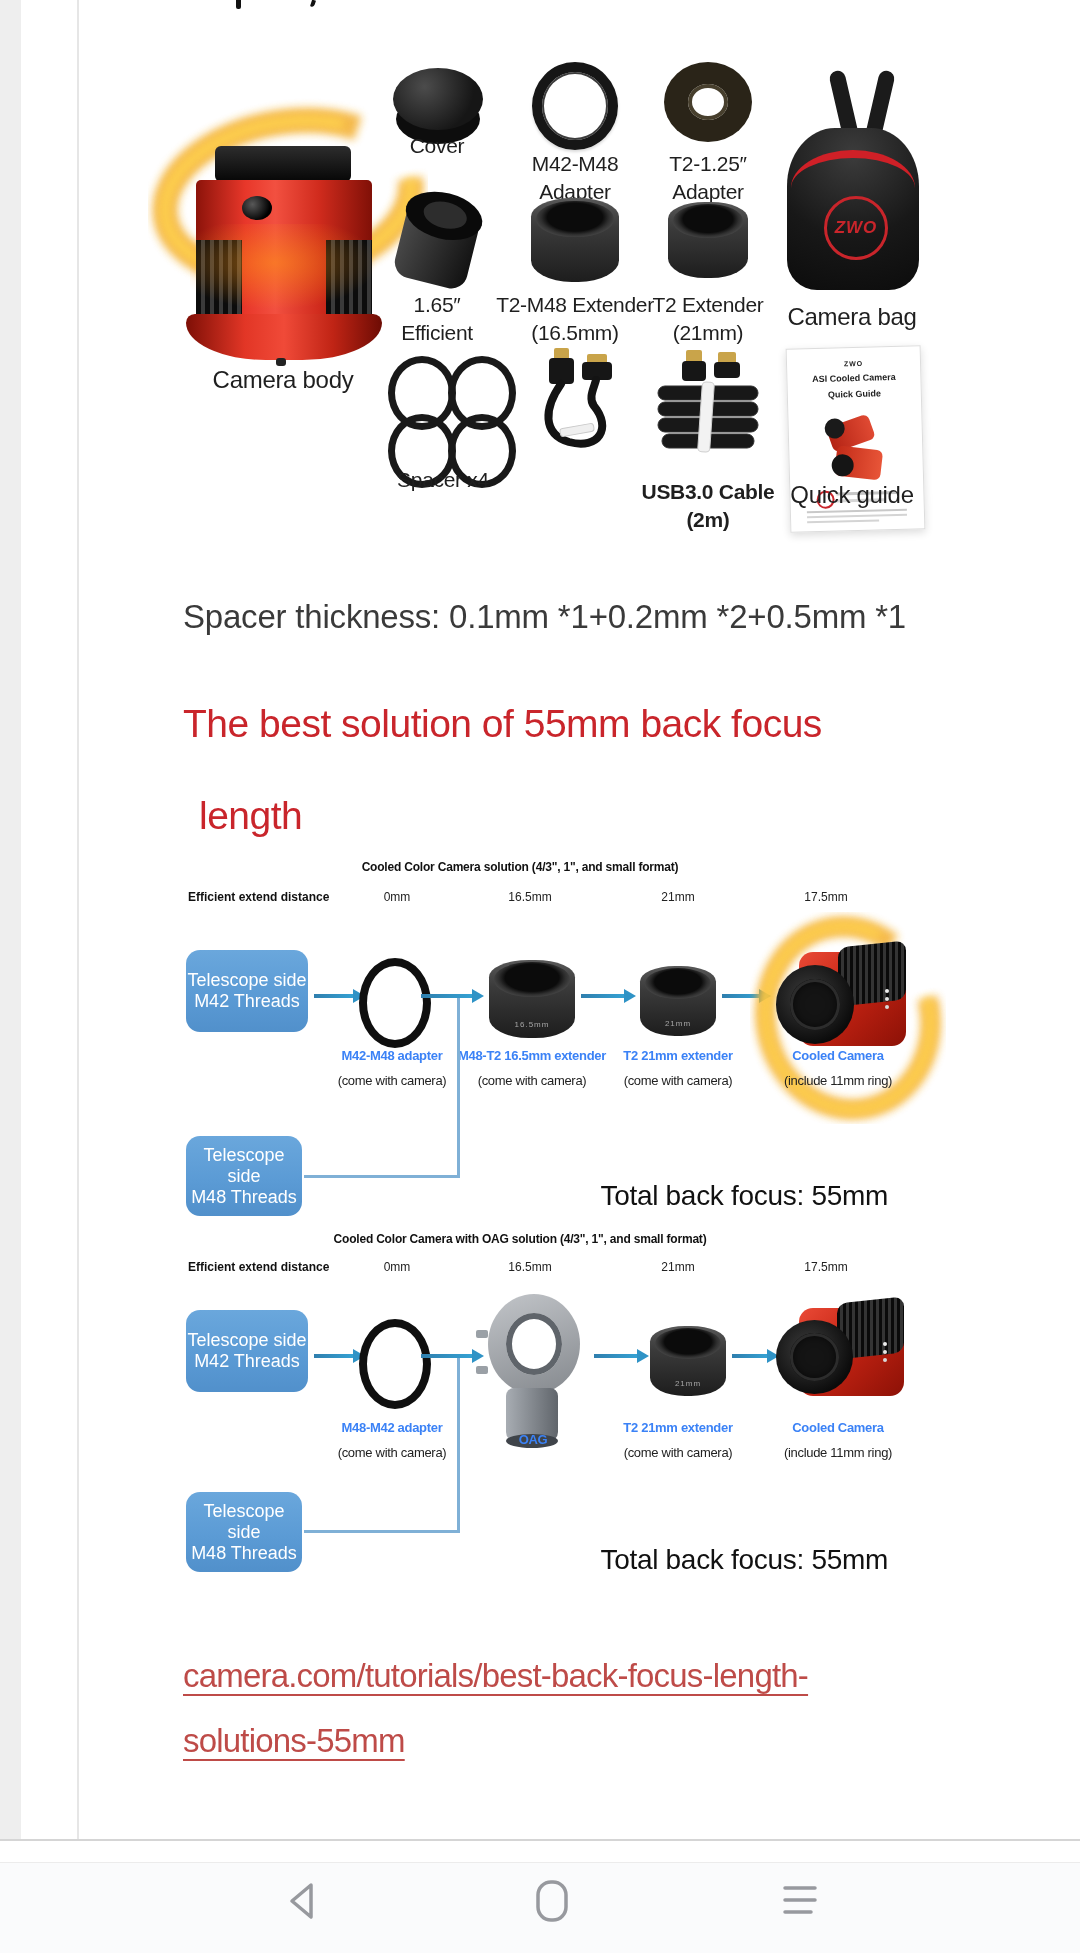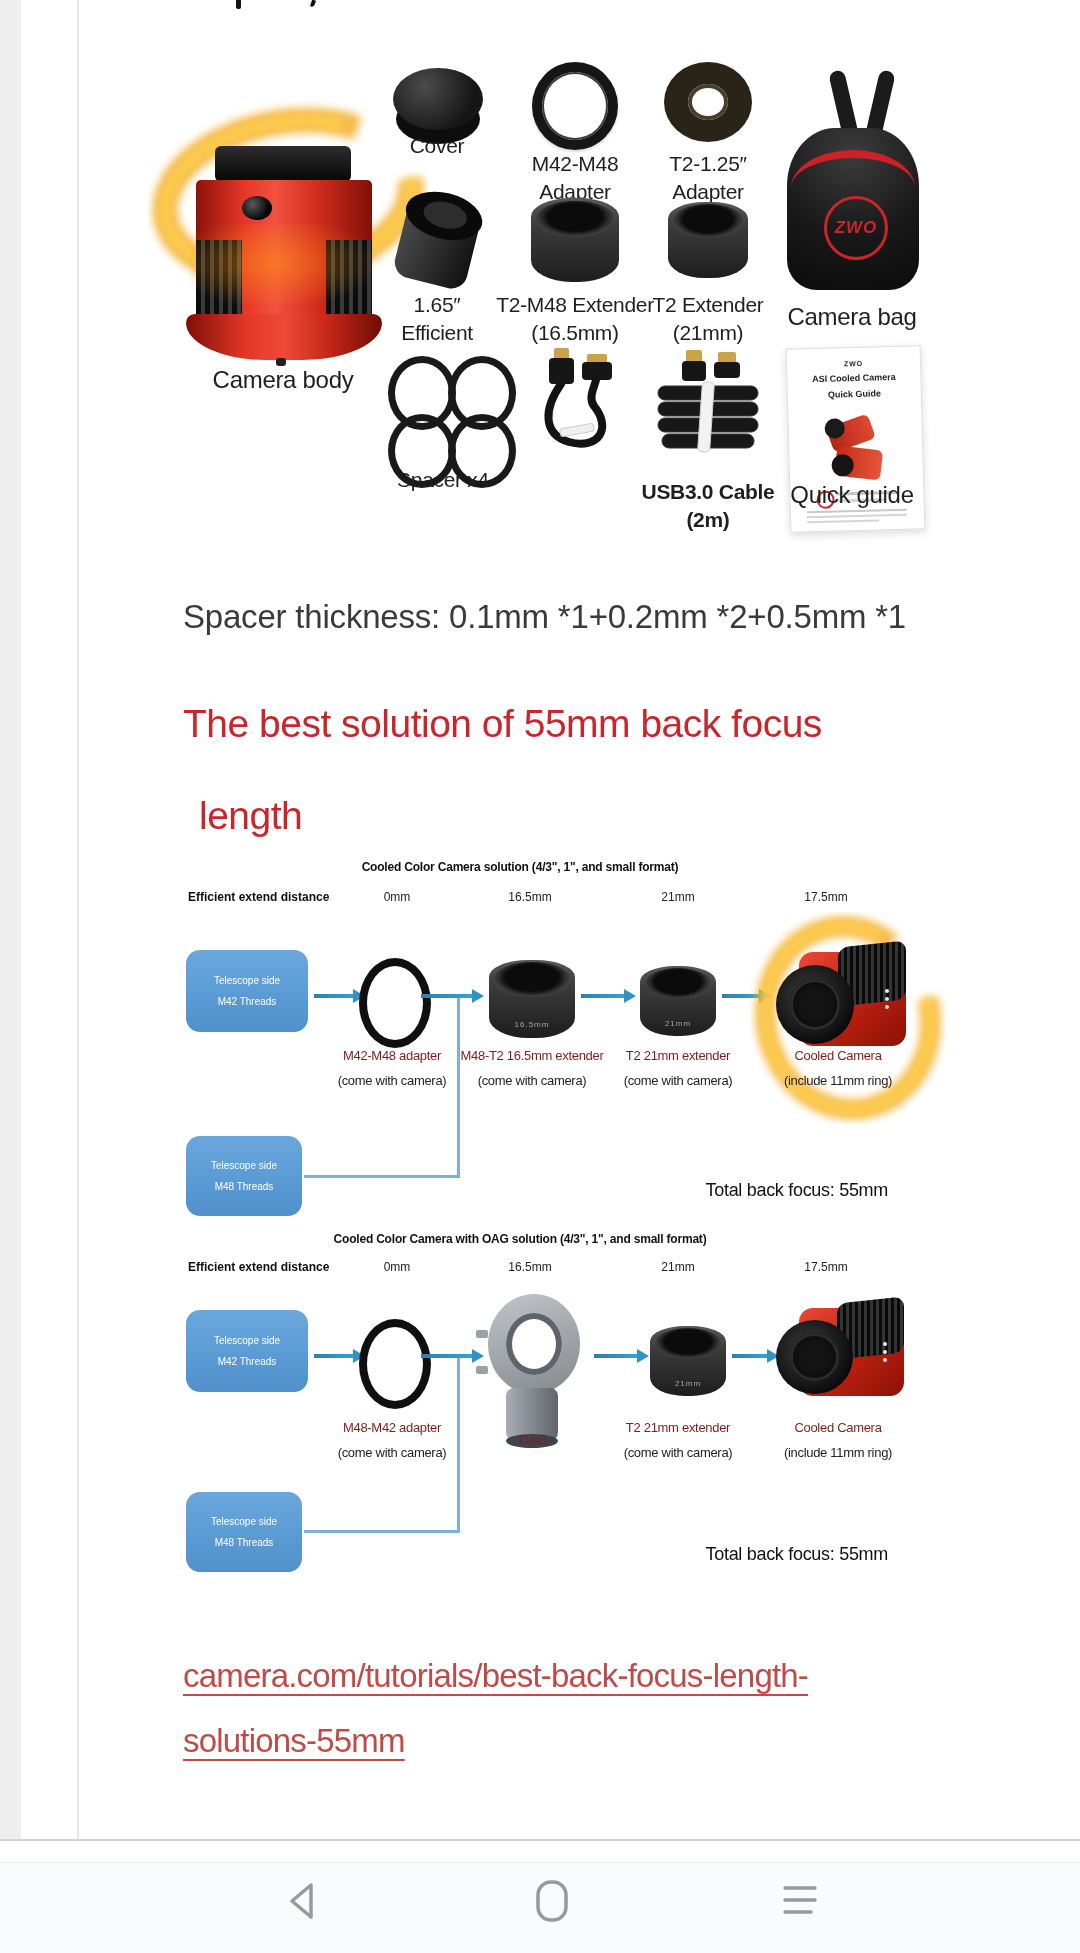--- a/index.html
+++ b/index.html
@@ -10,32 +10,32 @@
   
   .kit-label{position:absolute;width:220px;text-align:center;font-size:21px;line-height:28px;
              color:#1f1f1f;letter-spacing:-0.3px;}
   .kit-label span{display:block;}
   .note{position:absolute;font-size:33px;color:#3a3a3a;white-space:nowrap;letter-spacing:-0.2px;margin-top:21px;}
   .heading-line{position:absolute;font-size:39px;color:#c9252b;white-space:nowrap;letter-spacing:-0.5px;}
   .diag-title{position:absolute;left:180px;width:680px;text-align:center;font-size:12px;
               font-weight:bold;color:#111;letter-spacing:-0.2px;}
   .diag-rowlabel{position:absolute;font-size:12px;font-weight:bold;color:#111;}
   .diag-dist{position:absolute;width:120px;text-align:center;font-size:12px;color:#222;}
-  .step-name{position:absolute;width:200px;text-align:center;font-size:13px;font-weight:normal;
-             color:#7f1d1d;letter-spacing:-0.3px;}
+  .step-name{position:absolute;width:200px;text-align:center;font-size:13px;font-weight:bold;
+             color:#3b82f6;letter-spacing:-0.3px;}
   .step-sub{position:absolute;width:200px;text-align:center;font-size:13px;color:#222;letter-spacing:-0.3px;}
-  .total{position:absolute;width:390px;text-align:right;font-size:18px;color:#111;letter-spacing:-0.3px;}
+  .total{position:absolute;width:390px;text-align:right;font-size:28px;color:#111;letter-spacing:-0.3px;}
   .readmore-line{position:absolute;font-size:33px;white-space:nowrap;letter-spacing:-0.8px;color:#111;}
   .readmore-line b{font-weight:bold;color:#111;}
   .rlink{color:#be4b48;text-decoration:underline;text-decoration-thickness:2px;text-underline-offset:7px;cursor:pointer;}
 
   
   .bluebox{position:absolute;background:linear-gradient(180deg,#6aa7dc,#5b9bd5 55%,#5190cb);
            border-radius:14px;color:#fff;display:flex;flex-direction:column;align-items:center;
-           justify-content:center;font-size:10px;line-height:21px;text-align:center;}
+           justify-content:center;font-size:18px;line-height:21px;text-align:center;}
   .arr{position:absolute;height:4px;background:linear-gradient(90deg,#2f7fae,#35a2d4);}
   .arr::after{content:'';position:absolute;right:-11px;top:-5.5px;width:0;height:0;
               border-left:12px solid #2f93c6;border-top:7px solid transparent;border-bottom:7px solid transparent;}
   .cv{position:absolute;width:3px;background:#7fb0d6;}
   .ch{position:absolute;height:3px;background:#7fb0d6;}
   .dring{position:absolute;border:8px solid #0f0f0f;border-radius:50%;}
 
   
   .ringk{position:absolute;border:10px solid #161616;border-radius:50%;
          box-shadow:inset 0 0 0 2px #3c3c3c,0 2px 3px rgba(0,0,0,.15);}

